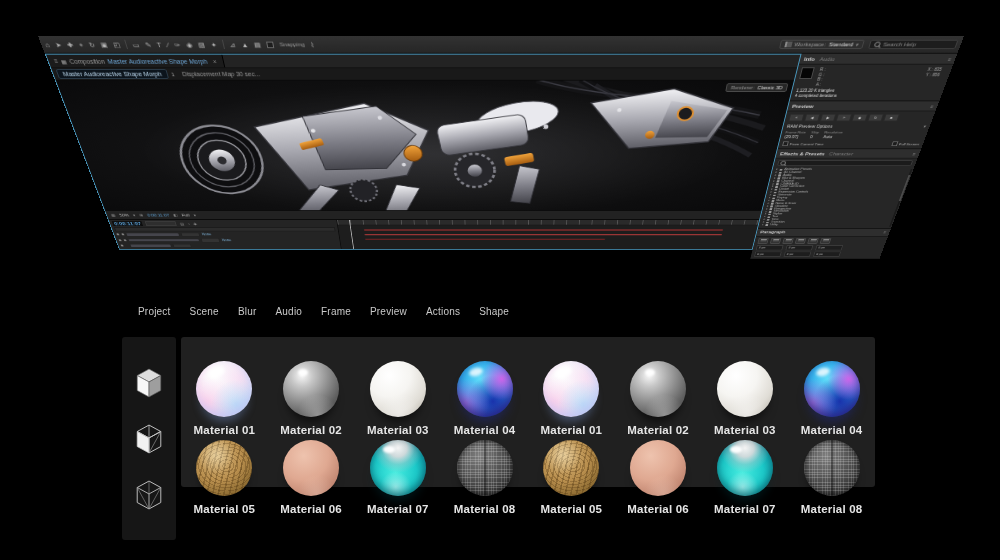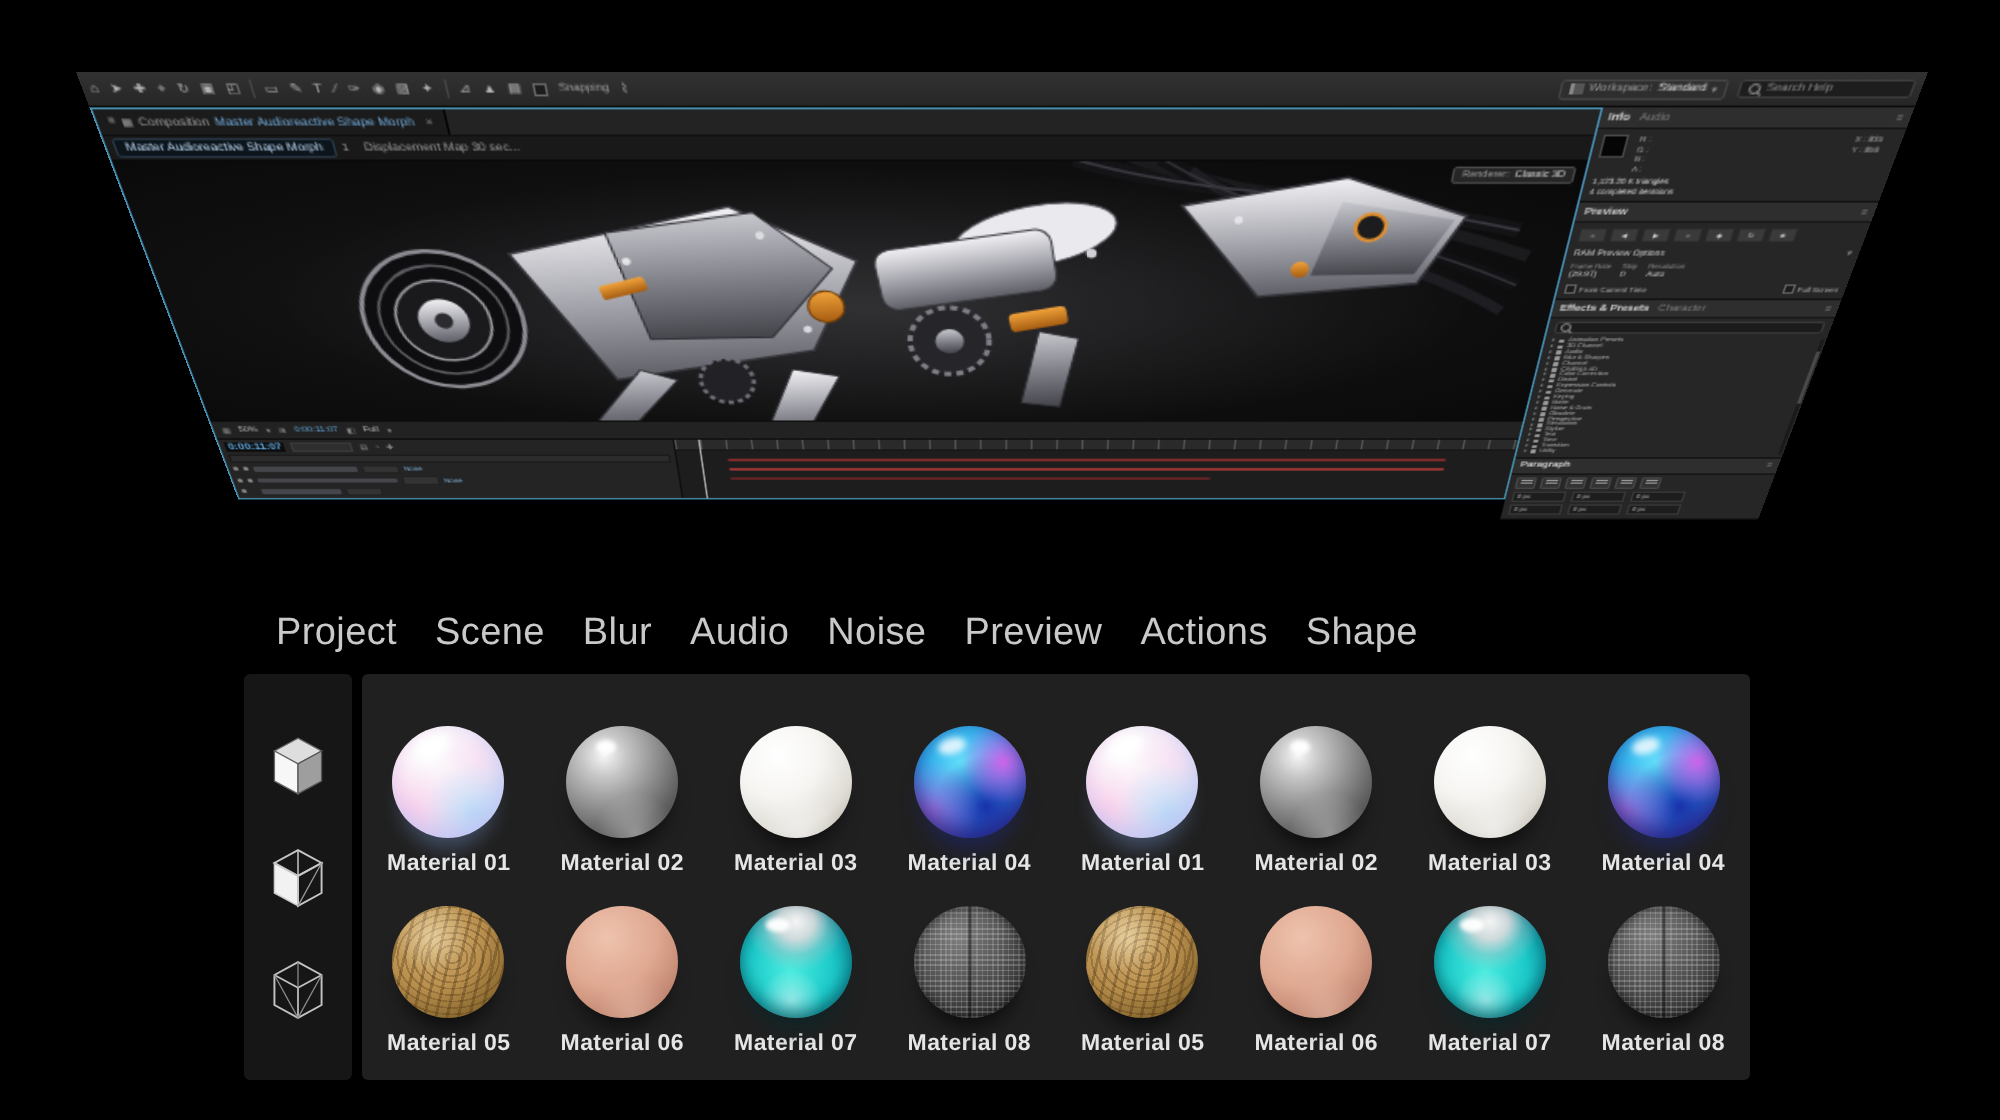--- a/index.html
+++ b/index.html
@@ -117,29 +117,29 @@
   .al-row{display:flex;gap:3px;}
   .al-chip{width:10px;height:7px;background:#333;border:1px solid #484848;border-radius:1px;
     background-image:repeating-linear-gradient(#999 0 1px,transparent 1px 2.4px);
     background-size:70% 70%;background-repeat:no-repeat;background-position:center;}
   .pf-row{display:flex;gap:4px;}
   .pf-field{width:26px;height:6px;background:#1d1d1d;border:1px solid #3a3a3a;
     font-size:4.2px;color:#bbb;display:flex;align-items:center;padding:0 2px;}
 
   
   .menu-bar{position:absolute;left:138px;top:306px;display:flex;gap:19px;}
-  .menu-item{font-size:19px;color:#c9c9c9;letter-spacing:.2px;}
+  .menu-item{font-size:10px;color:#c9c9c9;letter-spacing:.2px;}
   .side-panel{position:absolute;left:122px;top:337px;width:54px;height:203px;
               background:#161616;border-radius:3px;display:flex;flex-direction:column;
               align-items:center;justify-content:center;gap:24px;}
   .cube-btn{width:28px;height:32px;display:flex;align-items:center;justify-content:center;}
-  .grid-panel{position:absolute;left:181px;top:337px;width:694px;height:203px;
+  .grid-panel{position:absolute;left:181px;top:337px;width:694px;height:150px;
               background:#202020;border-radius:3px;
               display:grid;grid-template-columns:repeat(8,1fr);grid-template-rows:1fr 1fr;
-              padding:14px 0 8px;box-sizing:border-box;}
+              padding:24px 0 8px;box-sizing:border-box;}
   .cell{display:flex;flex-direction:column;align-items:center;justify-content:flex-end;
         padding-bottom:4px;}
   .sphere{width:56px;height:56px;border-radius:50%;margin-bottom:7px;position:relative;}
   .m-label{font-size:11.5px;font-weight:600;color:#e6e6e6;letter-spacing:.2px;}
 
   .s-bubble{background:
       radial-gradient(circle at 72% 78%, rgba(150,210,255,.5), transparent 42%),
       radial-gradient(circle at 22% 72%, rgba(255,185,230,.45), transparent 42%),
       radial-gradient(circle at 78% 30%, rgba(255,200,240,.35), transparent 40%),
       radial-gradient(circle at 32% 26%, #ffffff 0%, #f5f1f7 40%, #e6dfee 72%, #cdc3da 100%);
@@ -589,21 +589,21 @@
       </div>
     </div>
   </div>
 </div>
 
 <div class="menu-bar">
   <span class="menu-item">Project</span>
   <span class="menu-item">Scene</span>
   <span class="menu-item">Blur</span>
   <span class="menu-item">Audio</span>
-  <span class="menu-item">Noise</span>
+  <span class="menu-item">Frame</span>
   <span class="menu-item">Preview</span>
   <span class="menu-item">Actions</span>
   <span class="menu-item">Shape</span>
 </div>
 
 <div class="side-panel">
   <span class="cube-btn">
     <svg width="26" height="30" viewBox="0 0 24 28">
       <polygon points="12,1 23,7 12,13 1,7" fill="#dedede" stroke="#666" stroke-width=".6"></polygon>
       <polygon points="1,7 12,13 12,27 1,21" fill="#f7f7f7" stroke="#666" stroke-width=".6"></polygon>

